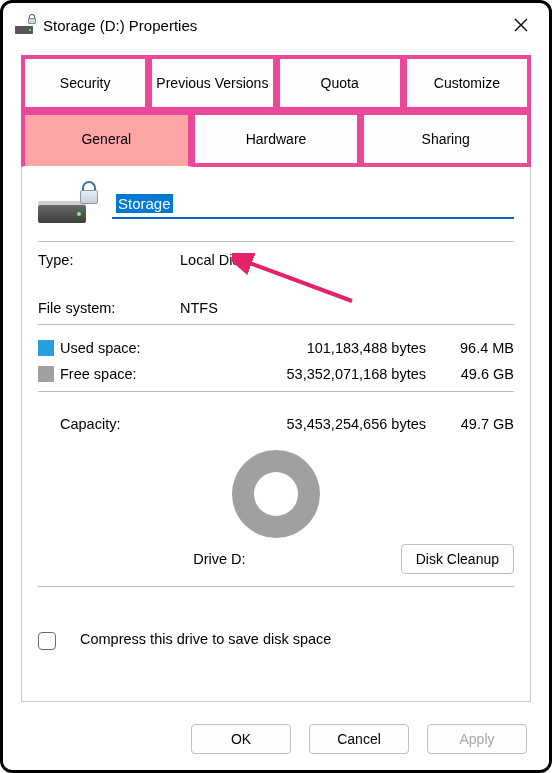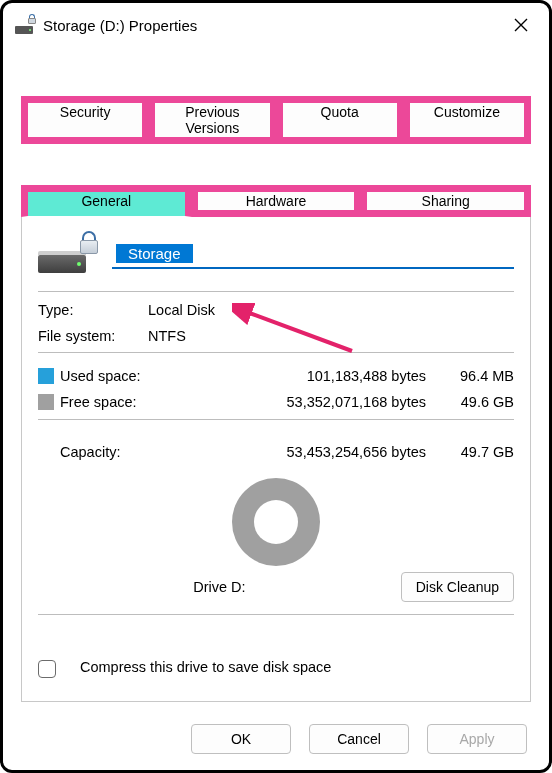--- a/index.html
+++ b/index.html
@@ -47,31 +47,30 @@
     .content {
       padding: 8px 18px 12px 18px;
       flex: 1;
       display: flex;
       flex-direction: column;
     }
     .tabs-row { display: flex; }
     .tab {
       flex: 1;
       text-align: center;
-      padding: 1px 4px;
-      border: 7px solid #ec4899;
+      padding: 16px 4px;
+      border: 4px solid #ec4899;
       background: #fdfdfd;
       font-size: 14px;
       cursor: pointer;
       margin-left:-1px;
-      margin-top:41px;
     }
     .tabs-row .tab:first-child{margin-left:0;}
     .tab.active {
-      background: #5eead4;
+      background: #fca5a5;
       border-bottom: 1px solid #fff;
       position: relative;
       z-index: 2;
     }
     .tab-panel {
       border: 1px solid #c8c8c8;
       border-top: none;
       padding: 16px 16px 10px 16px;
       flex: 1;
       position: relative;
@@ -85,27 +84,27 @@
     .big-drive-icon {
       width: 56px; height: 44px; position: relative;
     }
     .big-drive-icon .db { width:48px;height:18px;background:linear-gradient(#6a6a6a,#3e3e3e);border-radius:2px;position:absolute;bottom:4px;left:0;}
     .big-drive-icon .db::before{content:"";position:absolute;top:-4px;left:0;width:48px;height:4px;background:#cfcfcf;border-radius:2px 2px 0 0;}
     .big-drive-icon .db::after{content:"";position:absolute;right:5px;top:7px;width:4px;height:4px;background:#6fff6f;border-radius:50%;}
     .big-drive-icon .lk { position:absolute; right:-4px; top:-2px; }
     .big-drive-icon .lk .shk{width:14px;height:9px;border:2px solid #3b6ea5;border-bottom:none;border-radius:7px 7px 0 0;margin:0 auto;}
     .big-drive-icon .lk .bod{width:18px;height:14px;background:linear-gradient(#e8edf2,#c5ced8);border:1px solid #8a98a8;border-radius:2px;}
     .name-sel {
-      background: #0078d4; color:#fff; padding:1px 12px;
+      background: #0078d4; color:#fff; padding:1px 2px;
     }
     .name-wrap {
       flex:1; border-bottom:2px solid #0067c0; padding:3px 4px 5px 4px; font-size:15px;
     }
     hr.sep { border: none; border-top: 1px solid #bdbdbd; margin: 4px 0 10px 0; }
-    .info-grid { display: grid; grid-template-columns: 110px 1fr; row-gap: 10px; font-size: 14.5px; margin-bottom: 8px;}
+    .info-grid { display: grid; grid-template-columns: 110px 1fr; row-gap: 10px; font-size: 14.5px; margin-bottom: 8px; gap: 32px;}
     .space-row { display: grid; grid-template-columns: 22px 110px 1fr 80px; align-items: center; font-size: 14.5px; padding: 5px 0;}
     .sq { width: 16px; height: 16px; }
     .sq.used { background: #26a0da; }
     .sq.free { background: #a0a0a0; }
     .num { text-align: right; padding-right: 8px;}
     .hr { text-align: right; }
     .cap-row { display: grid; grid-template-columns: 22px 110px 1fr 80px; font-size:14.5px; padding: 14px 0 8px 0;}
     .donut-wrap { text-align: center; margin: 10px 0 6px 0; position: relative;}
     .donut { width: 88px; height: 88px; border-radius: 50%; background: #a0a0a0; margin: 0 auto; display:flex;align-items:center;justify-content:center;}
     .donut .hole { width: 44px; height: 44px; border-radius:50%; background:#fff;}

